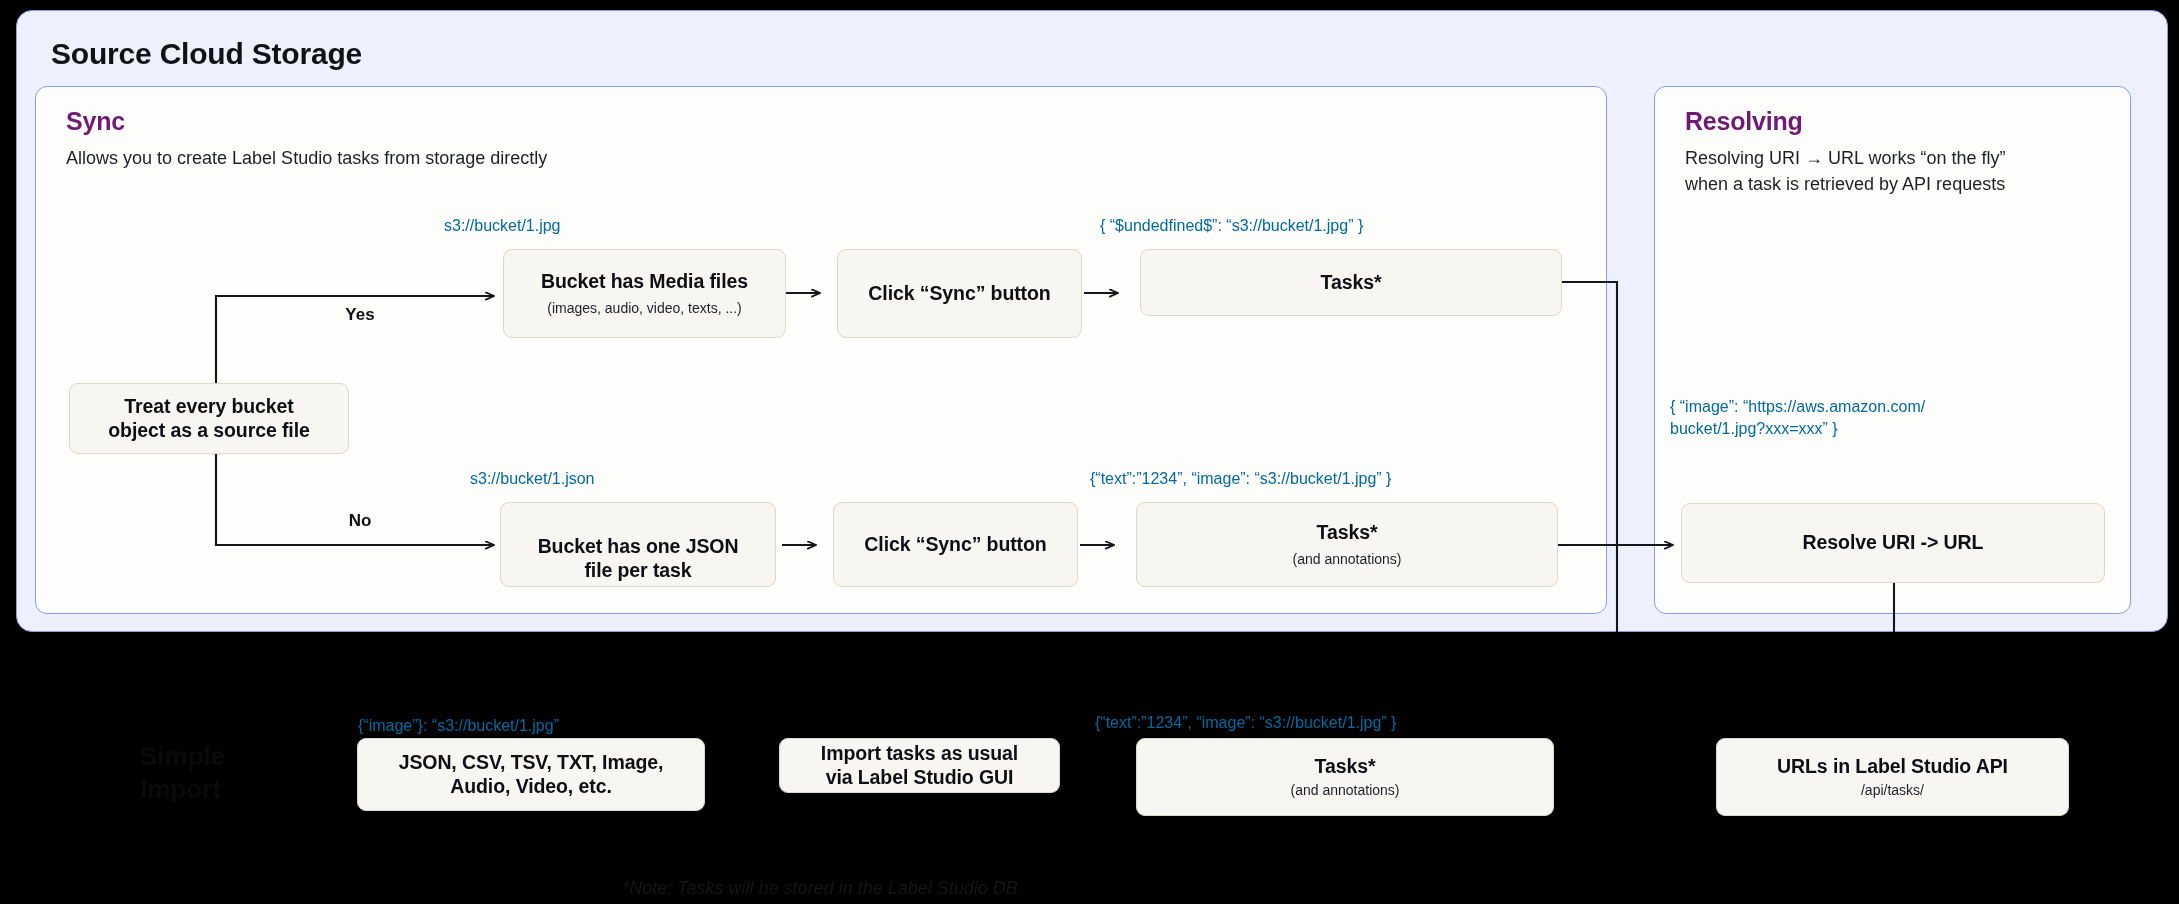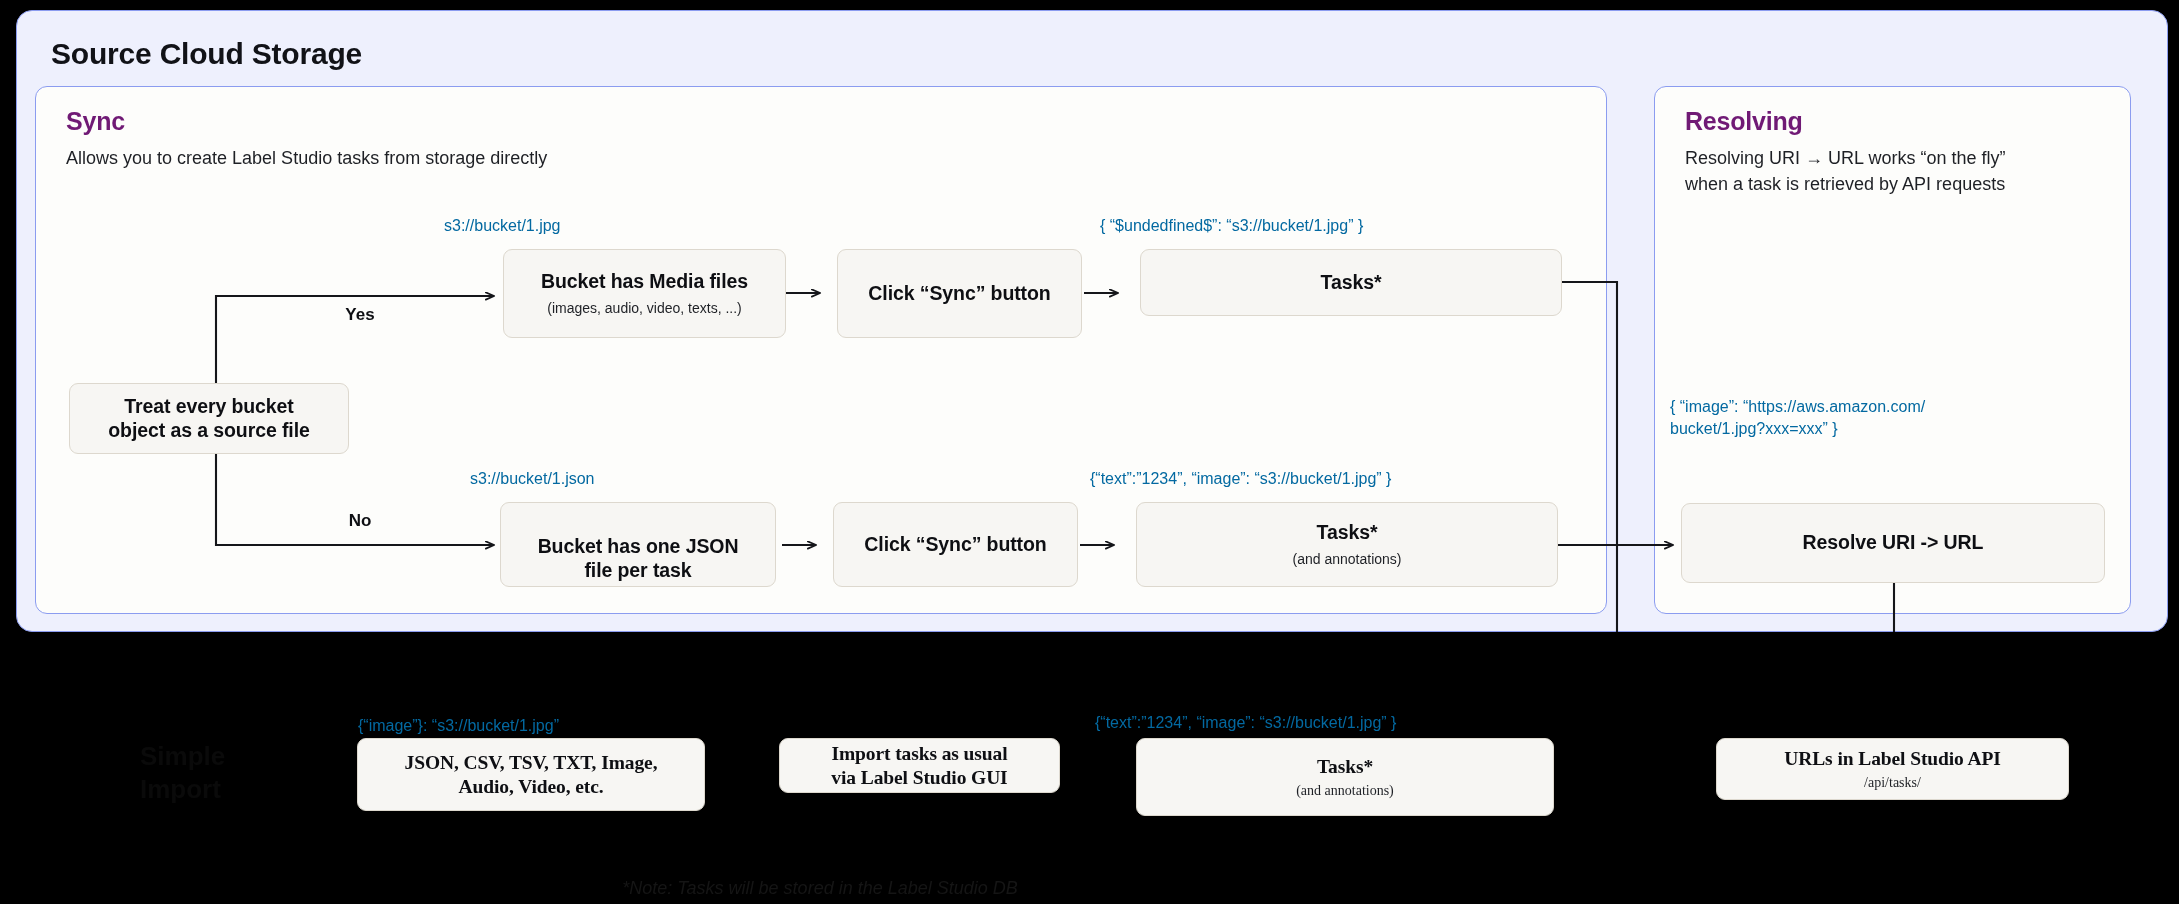--- a/index.html
+++ b/index.html
@@ -83,21 +83,21 @@
 
   
   .dark-zone { position: absolute; left: 0; top: 632px; width: 2179px; height: 272px; background: #000; }
   .dark-box {
     position: absolute;
     background: #f7f6f3;
     border: 1.3px solid #ddd8ce;
     border-radius: 9px;
     display: flex; flex-direction: column;
     align-items: center; justify-content: center;
-    text-align: center; padding: 6px 10px; font-family: Liberation Serif, serif;
+    text-align: center; padding: 6px 10px;
   }
   .dark-box .t1 { font-size: 19.5px; font-weight: 700; color: #0e0f13; line-height: 1.22; letter-spacing: -0.1px; }
   .dark-box .t2 { font-size: 14px; font-weight: 400; color: #1e2025; line-height: 1.25; margin-top: 3px; }
   .ghost-heading {
     position: absolute;
     color: #0a0a0a;
     font-size: 26px; font-weight: 700; line-height: 1.25;
     white-space: pre-line;
   }
   .note {
@@ -223,20 +223,20 @@
 via Label Studio GUI</div>
   </div>
 
   <div class="blue-label" style="left:1095px; top:712px; width:478px;">{“text”:”1234”,  “image”: “s3://bucket/1.jpg” }</div>
 
   <div class="dark-box" style="left:1136px; top:738px; width:418px; height:78px;">
     <div class="t1">Tasks*</div>
     <div class="t2">(and annotations)</div>
   </div>
 
-  <div class="dark-box" style="left:1716px; top:738px; width:353px; height:62px;">
+  <div class="dark-box" style="left:1716px; top:738px; width:353px; height:78px;">
     <div class="t1">URLs in Label Studio API</div>
     <div class="t2">/api/tasks/</div>
   </div>
 
   <div class="note" style="left:520px; top:878px; width:600px;">*Note: Tasks will be stored in the Label Studio DB</div>
 
 </div>
 
 </body></html>

